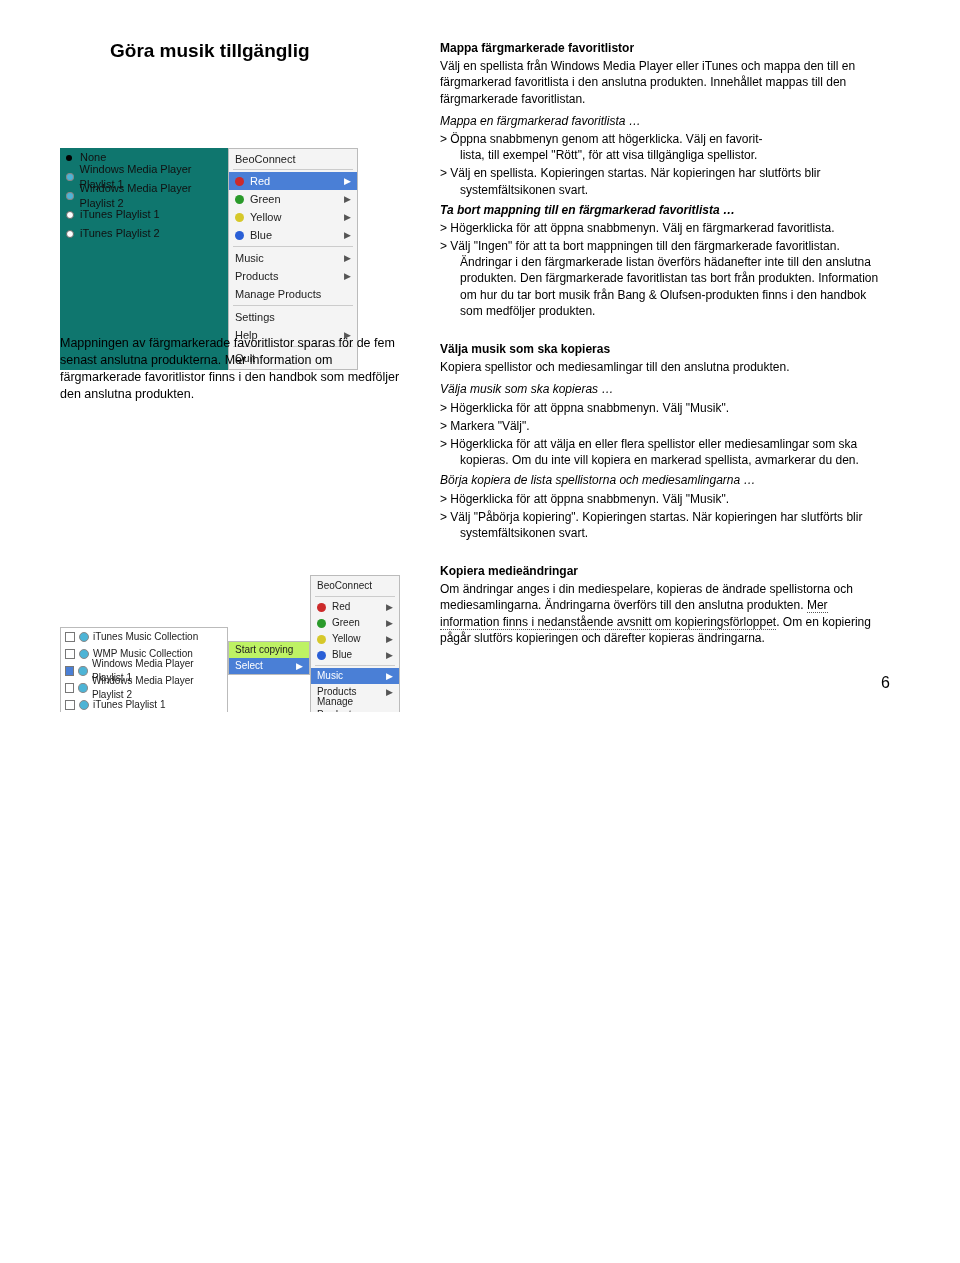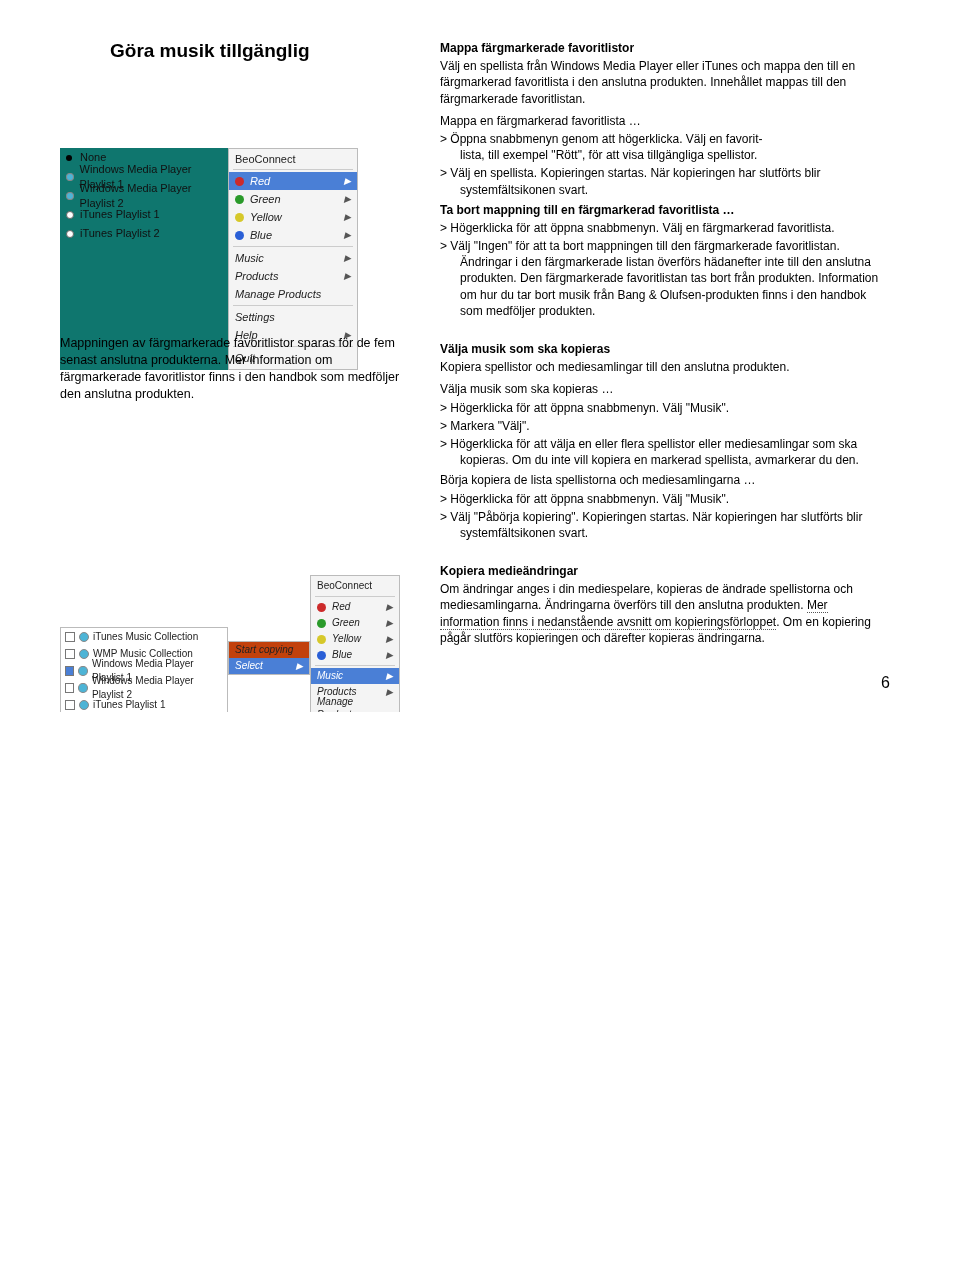--- a/index.html
+++ b/index.html
@@ -22,20 +22,21 @@
     margin-right: 10px;
     font-size: 12px;
     line-height: 1.35;
   }
   .right-col .section-h {
     font-weight: bold;
     margin-bottom: 2px;
   }
   .right-col p { margin-bottom: 6px; }
   .right-col .sub-h {
+    font-style: italic;
     margin-top: 4px;
     margin-bottom: 2px;
   }
   .right-col .step {
     padding-left: 20px;
     text-indent: -20px;
     margin-bottom: 2px;
   }
   .right-col .step::before { content: ""; }
   .right-col .dotted {
@@ -78,21 +79,21 @@
     width: 6px; height: 6px; border-radius: 50%;
     margin-right: 8px; display: inline-block;
     background: #000;
   }
   .ctx {
     width: 130px; background: #f4f4f4;
     border: 1px solid #bbb; padding: 2px 0;
   }
   .ctx-row {
     display: flex; align-items: center; justify-content: space-between;
-    height: 18px; padding: 0 6px; font-style: italic;
+    height: 18px; padding: 0 6px;
   }
   .ctx-row.sel { background: #4a7fd6; color: #fff; }
   .ctx-row .arrow { font-size: 9px; color: #555; }
   .ctx-row.sel .arrow { color: #fff; }
   .ctx-row .cd {
     width: 9px; height: 9px; border-radius: 50%;
     display: inline-block; margin-right: 6px;
   }
   .ctx-row .lbl { display: flex; align-items: center; flex: 1; }
   .ctx-sep { height: 1px; background: #ccc; margin: 2px 4px; }
@@ -119,21 +120,21 @@
     width: 10px; height: 10px; border-radius: 50%;
     background: #4db4d6; border: 1px solid #888; display: inline-block;
   }
   .shot2-right {
     width: 128px; background: #f4f4f4; border: 1px solid #bbb;
     font-size: 10px; padding: 2px 0;
   }
   .shot2-right .ctx-row { height: 16px; }
   .ctx-title { height: 16px; padding: 0 6px; display:flex; align-items:center; }
   .sub-left {
-    width: 82px; background:#c2410c; border:1px solid #bbb;
+    width: 82px; background:#bef264; border:1px solid #bbb;
     font-size:10px;
   }
   .sub-left .ctx-row { height:16px; }
 
   .page-number {
     position: absolute;
     right: 70px;
     bottom: 20px;
     font-size: 16px;
   }

